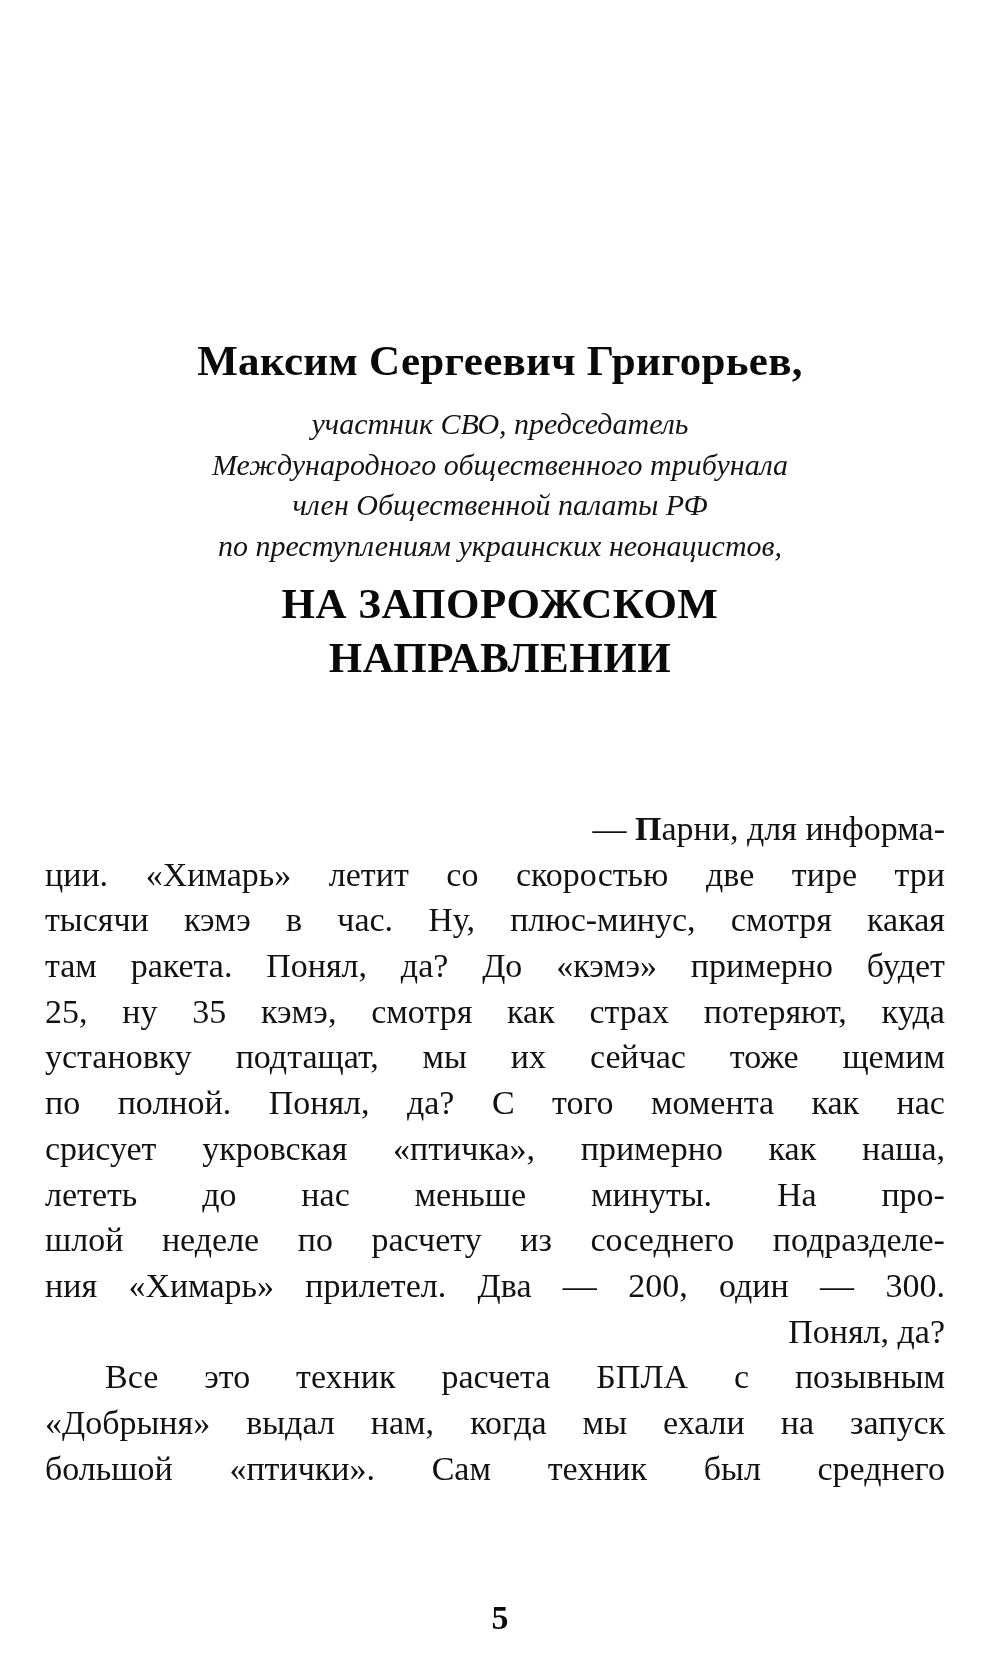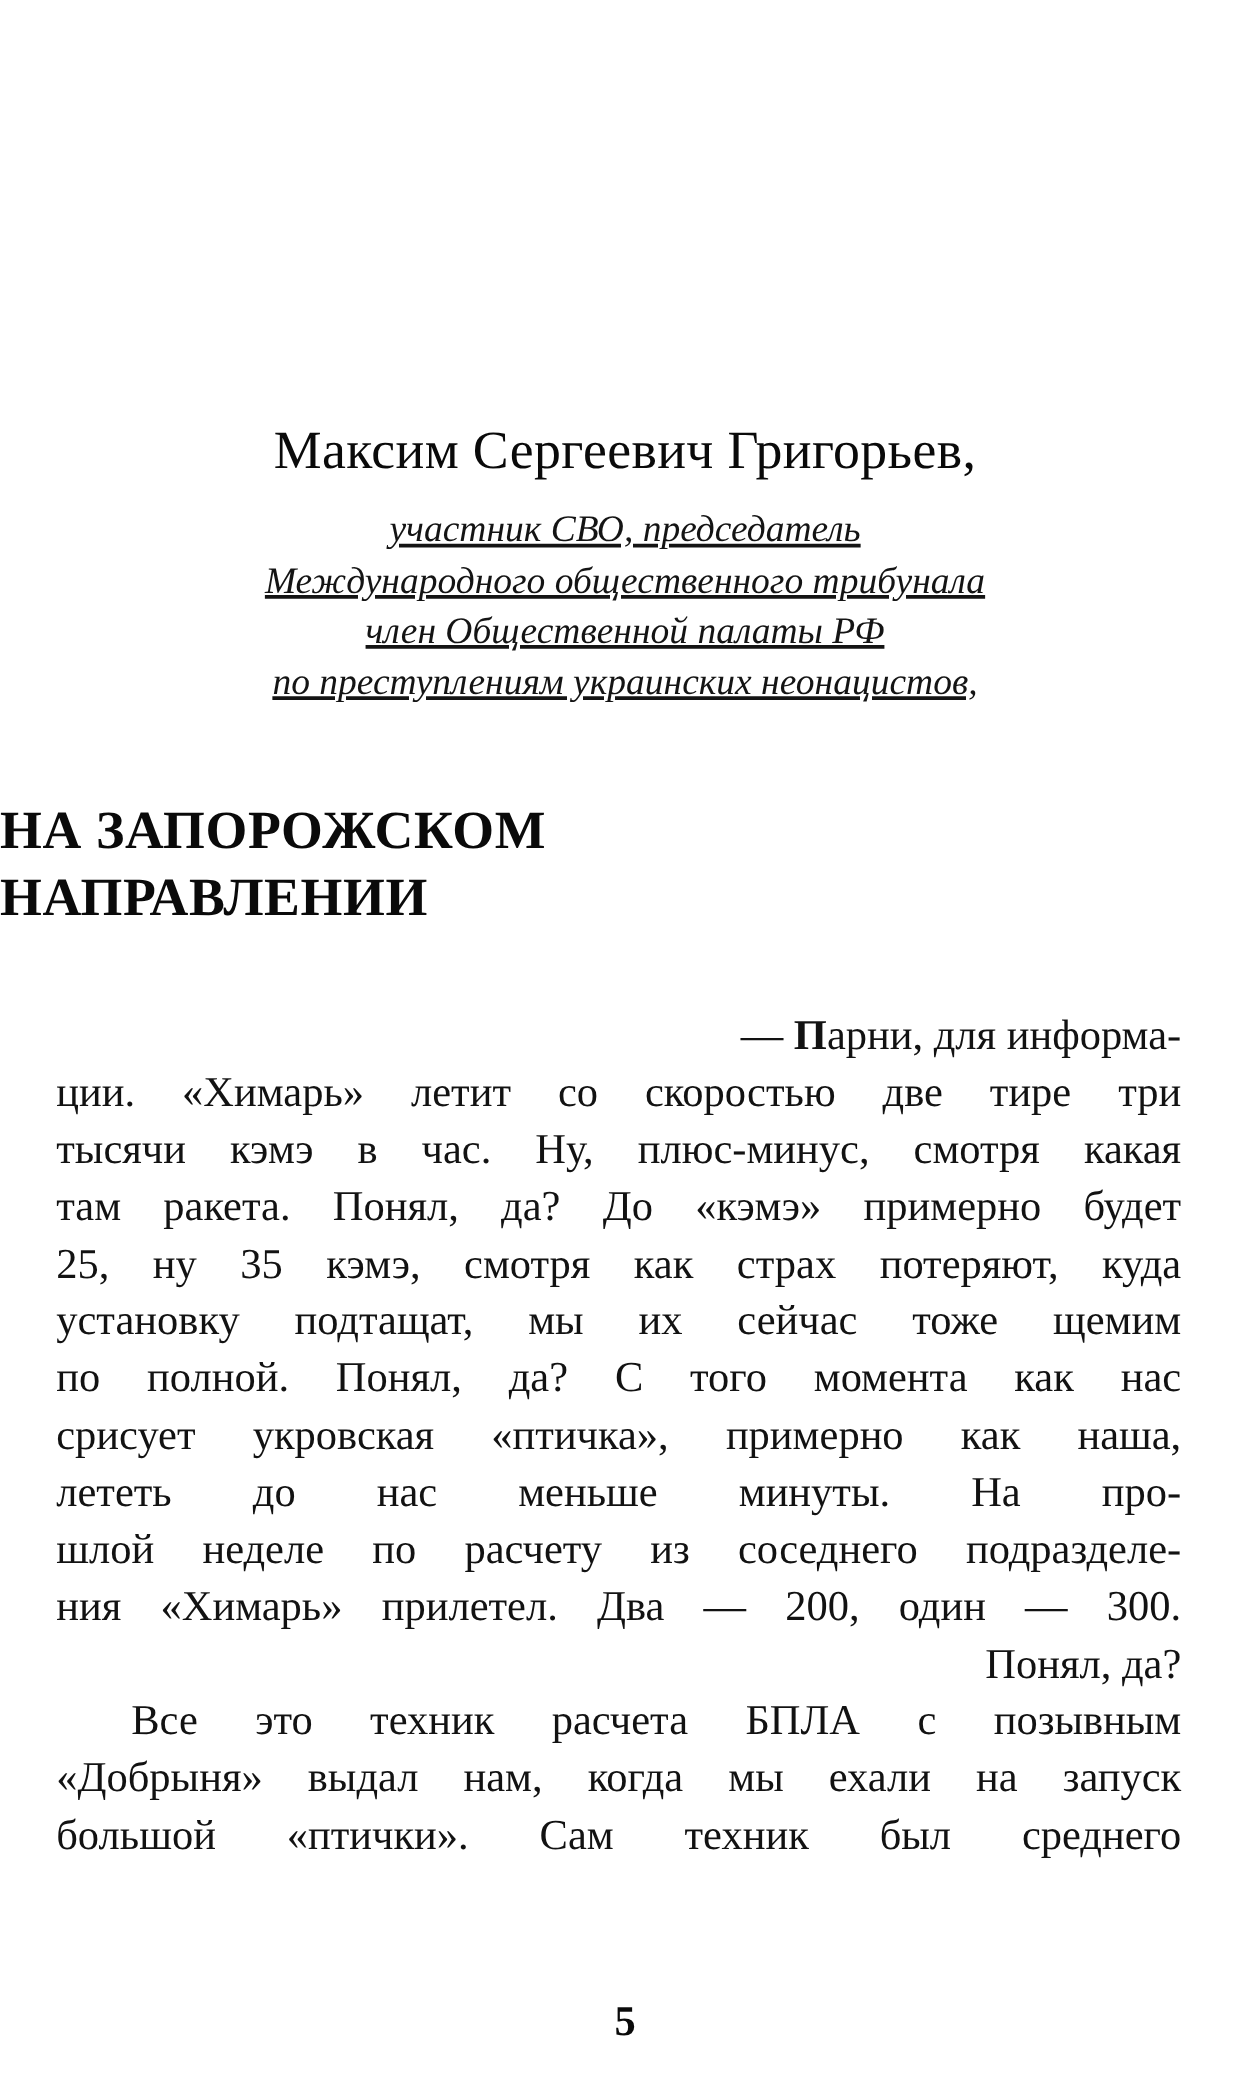--- a/index.html
+++ b/index.html
@@ -19,41 +19,42 @@
       position: absolute;
       left: 0; top: 0;
       width: 1000px;
       height: 1667px;
     }
     .author-name {
       position: absolute;
       left: 0; width: 1000px;
       top: 336px;
       text-align: center;
-      font-weight: normal;
+      font-weight: bold;
       font-size: 43px;
       line-height: 50px;
       letter-spacing: 0.3px;
       color: #0a0a0a;
     }
     .author-bio {
       position: absolute;
       left: 0; width: 1000px;
       top: 404px;
       text-align: center;
       font-style: italic;
       font-size: 30px;
       line-height: 40.5px;
       color: #141414;
     }
-    .author-bio div { white-space: nowrap; text-decoration: underline; }
+    .author-bio div { white-space: nowrap; }
     .chapter-title {
       position: absolute;
       left: 0; width: 1000px;
-      top: 638px;
+      top: 577px;
+      text-align: center;
       font-weight: bold;
       font-size: 43px;
       line-height: 54px;
       letter-spacing: 0.5px;
       color: #0a0a0a;
     }
     .body-text {
       position: absolute;
       left: 45px;
       width: 900px;

